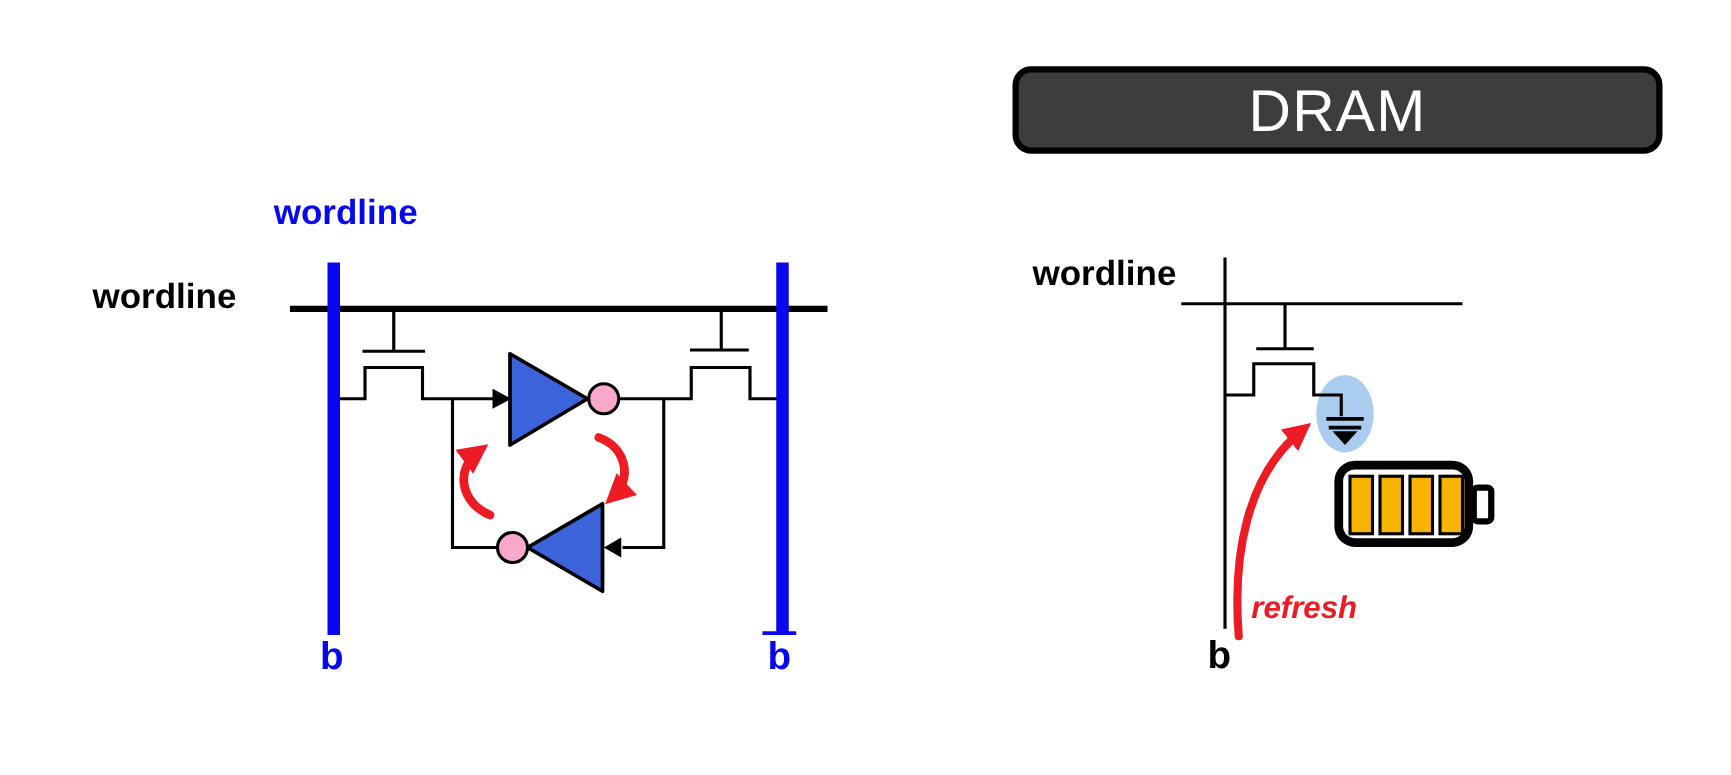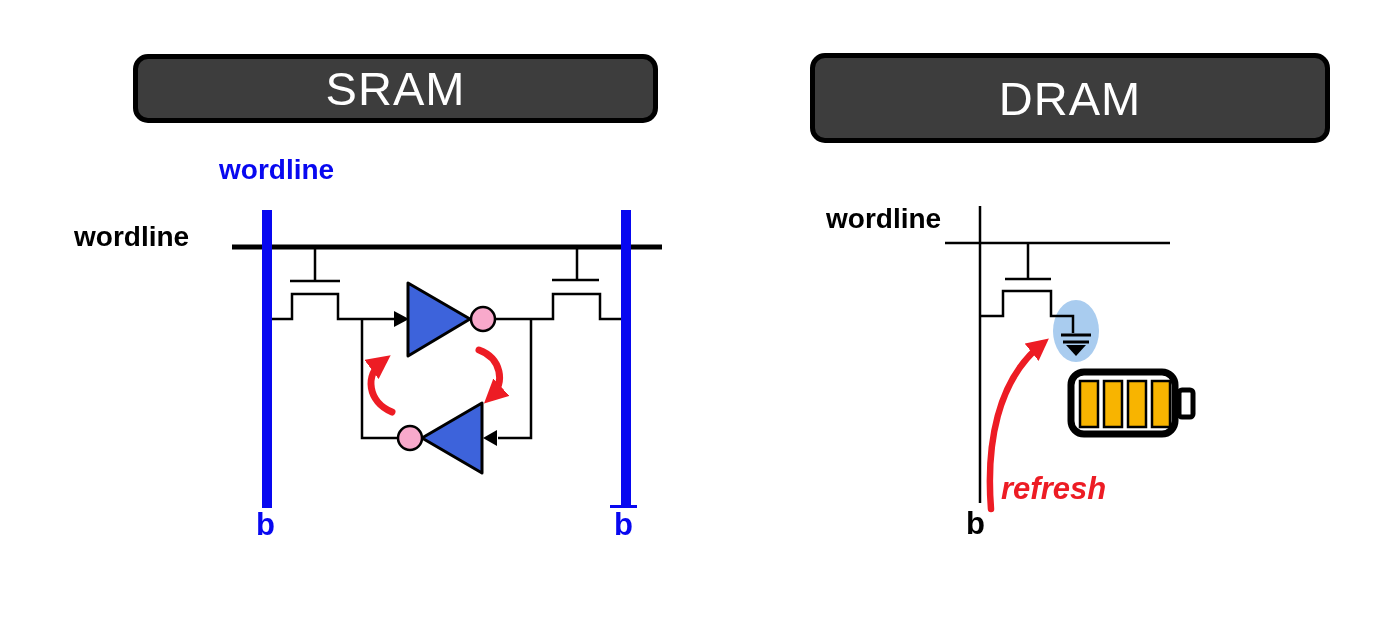--- a/index.html
+++ b/index.html
@@ -6,42 +6,39 @@
   #canvas{
     position:relative;width:1385px;height:620px;background:#ffffff;overflow:hidden;
     font-family:"Liberation Sans", sans-serif;
   }
   .title-bar{
     position:absolute;background:#3D3D3D;border:5px solid #000;border-radius:15px;
     box-sizing:border-box;display:flex;align-items:center;justify-content:center;
     color:#fff;font-size:47px;font-weight:400;letter-spacing:1px;
   }
   #sram-title{left:133px;top:54px;width:525px;height:69px;}
-  #dram-title{left:810px;top:53px;width:520px;height:90px;}
+  #dram-title{left:810px;top:53px;width:520px;height:70px;}
   .lbl{position:absolute;font-weight:bold;line-height:1.05;white-space:nowrap;}
   .lbl-blue{color:#0808F0;}
   .lbl-black{color:#000;}
   #lbl-bitline{left:219px;top:155px;font-size:28px;}
   #lbl-wordline-sram{left:74px;top:222px;font-size:28px;}
   #lbl-b-sram{left:256px;top:509px;font-size:31px;}
   #lbl-bbar-sram{left:610px;top:505px;width:27px;text-align:center;font-size:31px;
     border-top:3.5px solid #0808F0;padding-top:1px;}
   #lbl-wordline-dram{left:826px;top:204px;font-size:28px;}
-  #lbl-refresh{left:1001px;top:473px;font-size:31px;color:#ED1C24;font-style:italic;}
+  #lbl-refresh{left:1001px;top:473px;font-size:25px;color:#ED1C24;font-style:italic;}
   #lbl-b-dram{left:966px;top:508px;font-size:31px;}
   #circuit{position:absolute;left:0;top:0;}
 </style>
 </head>
 <body>
 
 <div id="canvas">
 
-  <div id="sram-title" class="title-bar">
-    <span>SRAM</span>
-  </div>
   <div id="dram-title" class="title-bar">
     <span>DRAM</span>
   </div>
 
   <svg id="circuit" width="1385" height="620" viewBox="0 0 1385 620">
     <defs>
       <marker id="redArrow" viewBox="0 0 10 10" refX="6" refY="5" markerWidth="3.4" markerHeight="3.4" orient="auto-start-reverse">
         <path d="M0,0 L10,5 L0,10 z" fill="#ED1C24"></path>
       </marker>
     </defs>

